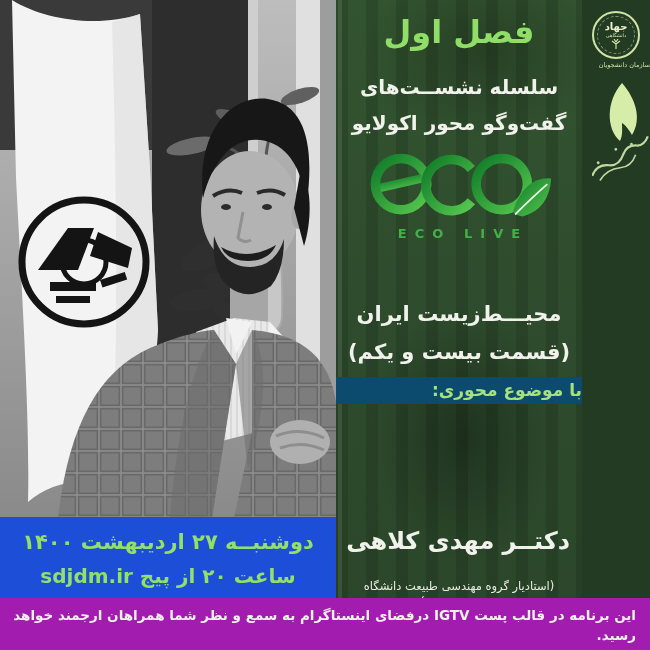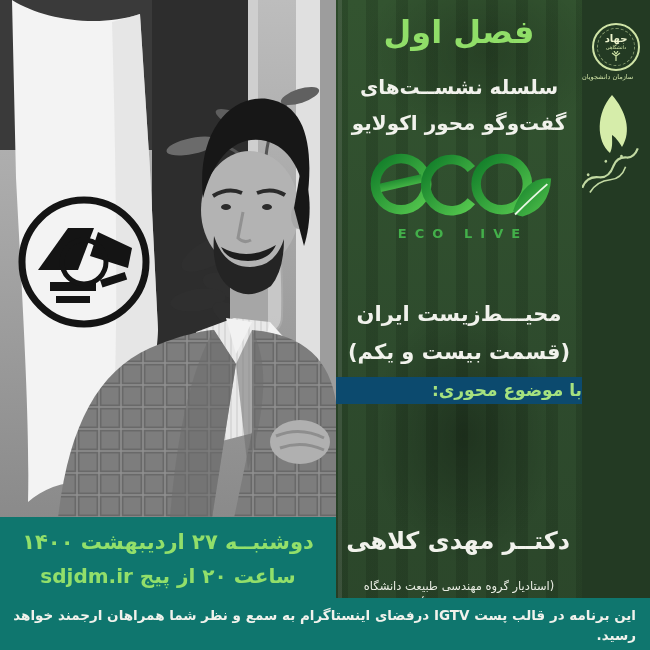--- a/index.html
+++ b/index.html
@@ -24,25 +24,25 @@
   .panel-bg::before{
     content:"";position:absolute;left:2px;top:0;width:4px;height:100%;
     background:rgba(255,255,255,.10);
   }
   .right-strip{
     position:absolute;left:582px;top:0;width:68px;height:650px;z-index:2;
     background:#233a23;
   }
   .date-band{
     position:absolute;left:0;top:517px;width:336px;height:81px;z-index:2;
-    background:#0f766e;text-align:center;
+    background:#1d4ed8;text-align:center;
   }
   .footer-bar{
     position:absolute;left:0;top:598px;width:650px;height:52px;z-index:3;
-    background:#0f766e;box-sizing:border-box;
+    background:#a21caf;box-sizing:border-box;
     padding:7px 14px 0 10px;text-align:right;
   }
   
   .content{position:absolute;left:336px;top:0;width:246px;height:650px;z-index:3;}
   .content > div{position:absolute;left:0;right:0;}
   .chapter{top:8px;height:48px;line-height:48px;text-align:center;
     color:#90de68;font-size:32px;font-weight:bold;}
   .series-1{top:70px;line-height:34px;text-align:center;color:#f1f2ec;font-size:20px;font-weight:bold;}
   .series-2{top:106px;line-height:34px;text-align:center;color:#f1f2ec;font-size:20px;font-weight:bold;}
   .eco-logo{top:148px;height:104px;text-align:center;}
@@ -61,21 +61,21 @@
   .guest-name{top:526px;box-sizing:border-box;padding-right:12px;
     color:#f1f2ec;font-size:24px;font-weight:bold;line-height:30px;text-align:right;}
   .guest-affil{top:578px;box-sizing:border-box;padding:0 10px;
     color:#e8ece2;font-size:11.5px;line-height:16px;text-align:center;}
   
   .date-line{margin-top:7px;color:#92df6a;font-size:21px;font-weight:bold;line-height:36px;}
   .time-line{color:#92df6a;font-size:20px;font-weight:bold;line-height:32px;}
   
   .footer-text{color:#f1f2ec;font-size:13.5px;font-weight:bold;line-height:20px;}
   
-  .strip-inner{position:absolute;left:582px;top:12px;width:68px;z-index:4;text-align:left;}
+  .strip-inner{position:absolute;left:582px;top:0;width:68px;z-index:4;text-align:right;}
   .jahad-circle{
     width:48px;height:48px;margin:11px auto 2px auto;border-radius:50%;
     border:2px solid #cfe3a6;box-sizing:border-box;position:relative;
     outline:1px dashed rgba(207,227,166,.55);outline-offset:-6px;
     display:flex;flex-direction:column;align-items:center;justify-content:center;
   }
   .jahad-title{color:#eef4cf;font-size:10px;font-weight:bold;line-height:11px;}
   .jahad-sub{color:#cfe3a6;font-size:5px;line-height:6px;}
   .jahad-tree{margin-top:1px;}
   .jahad-org{color:#cfe3a6;font-size:6.5px;line-height:8px;margin-bottom:4px;}

